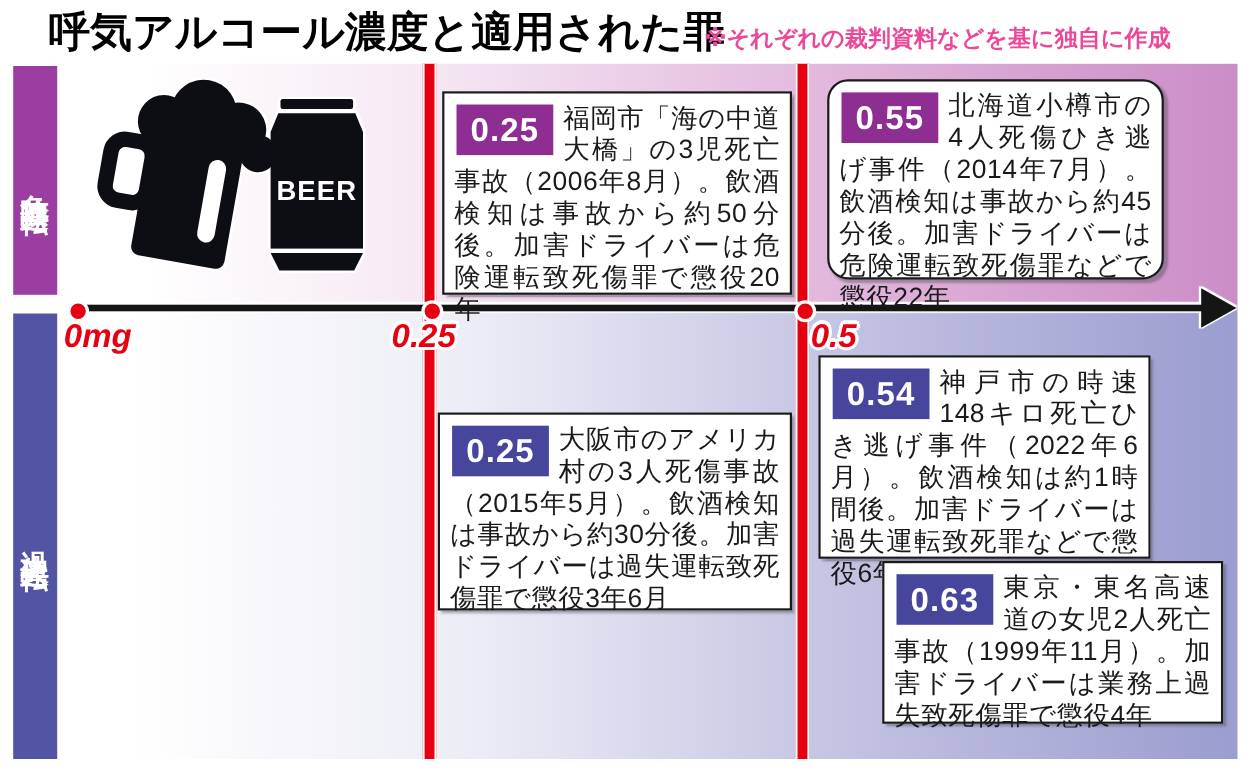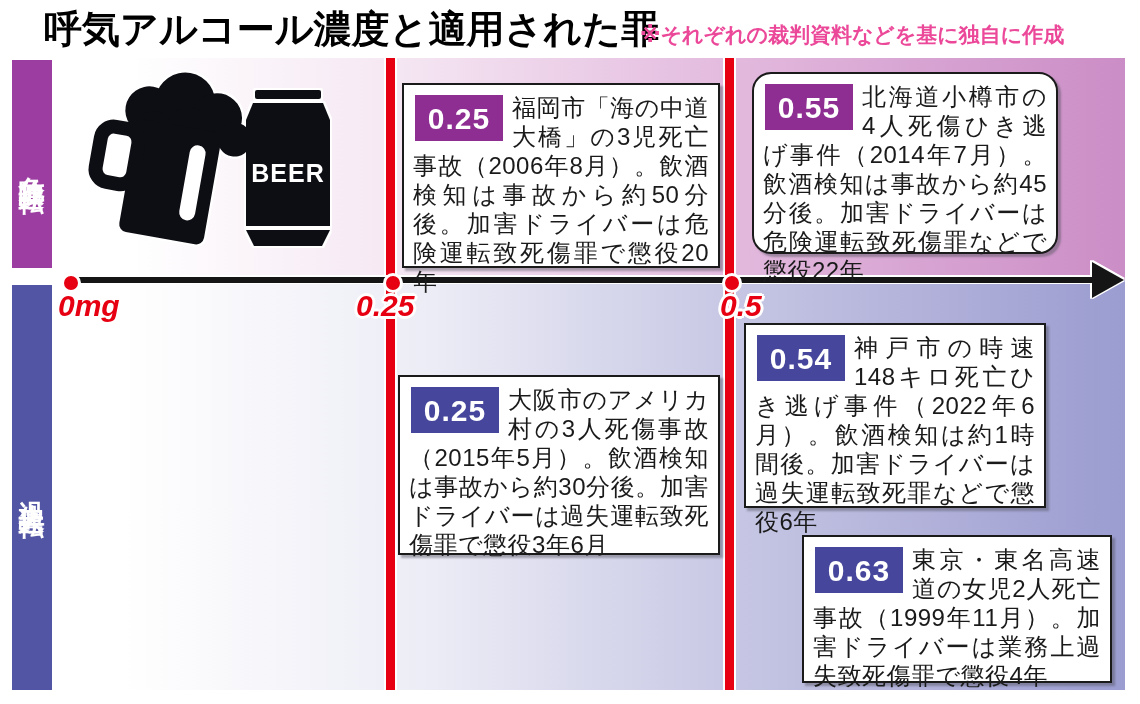--- a/index.html
+++ b/index.html
@@ -127,21 +127,21 @@
   <div class="axis">
     <div class="axis-line"></div>
     <div class="axis-arrow"></div>
   </div>
   <div class="axis-dot" style="left:61px;top:273px;"></div>
   <div class="axis-dot" style="left:383px;top:273px;"></div>
   <div class="axis-dot" style="left:722px;top:273px;"></div>
 
   <div class="axis-label" style="left:58px;top:289px;">0mg</div>
   <div class="axis-label" style="left:356px;top:289px;">0.25</div>
-  <div class="axis-label" style="left:720px;top:289px;">0.5</div>
+  <div class="axis-label" style="left:737px;top:289px;">0.5</div>
 
   <div class="case-box" style="left:402px;top:83px;width:318px;height:185px;">
     <div class="value-badge badge-purple">0.25</div>
     <span>福岡市「海の中道大橋」の3児死亡事故（2006年8月）。飲酒検知は事故から約50分後。加害ドライバーは危険運転致死傷罪で懲役20年</span>
   </div>
 
   <div class="case-box" style="left:752px;top:72px;width:306px;height:182px;border-radius:19px;">
     <div class="value-badge badge-purple">0.55</div>
     <span>北海道小樽市の4人死傷ひき逃げ事件（2014年7月）。飲酒検知は事故から約45分後。加害ドライバーは危険運転致死傷罪などで懲役22年</span>
   </div>
@@ -150,18 +150,18 @@
   <div class="case-box" style="left:398px;top:375px;width:322px;height:180px;">
     <div class="value-badge badge-indigo">0.25</div>
     <span>大阪市のアメリカ村の3人死傷事故（2015年5月）。飲酒検知は事故から約30分後。加害ドライバーは過失運転致死傷罪で懲役3年6月</span>
   </div>
 
   <div class="case-box" style="left:744px;top:323px;width:302px;height:185px;">
     <div class="value-badge badge-indigo">0.54</div>
     <span>神戸市の時速148キロ死亡ひき逃げ事件（2022年6月）。飲酒検知は約1時間後。加害ドライバーは過失運転致死罪などで懲役6年</span>
   </div>
 
-  <div class="case-box" style="left:802px;top:535px;width:310px;height:148px;">
+  <div class="case-box" style="left:802px;top:510px;width:310px;height:148px;">
     <div class="value-badge badge-indigo">0.63</div>
     <span>東京・東名高速道の女児2人死亡事故（1999年11月）。加害ドライバーは業務上過失致死傷罪で懲役4年</span>
   </div>
 
 </div>
 
 </body></html>

